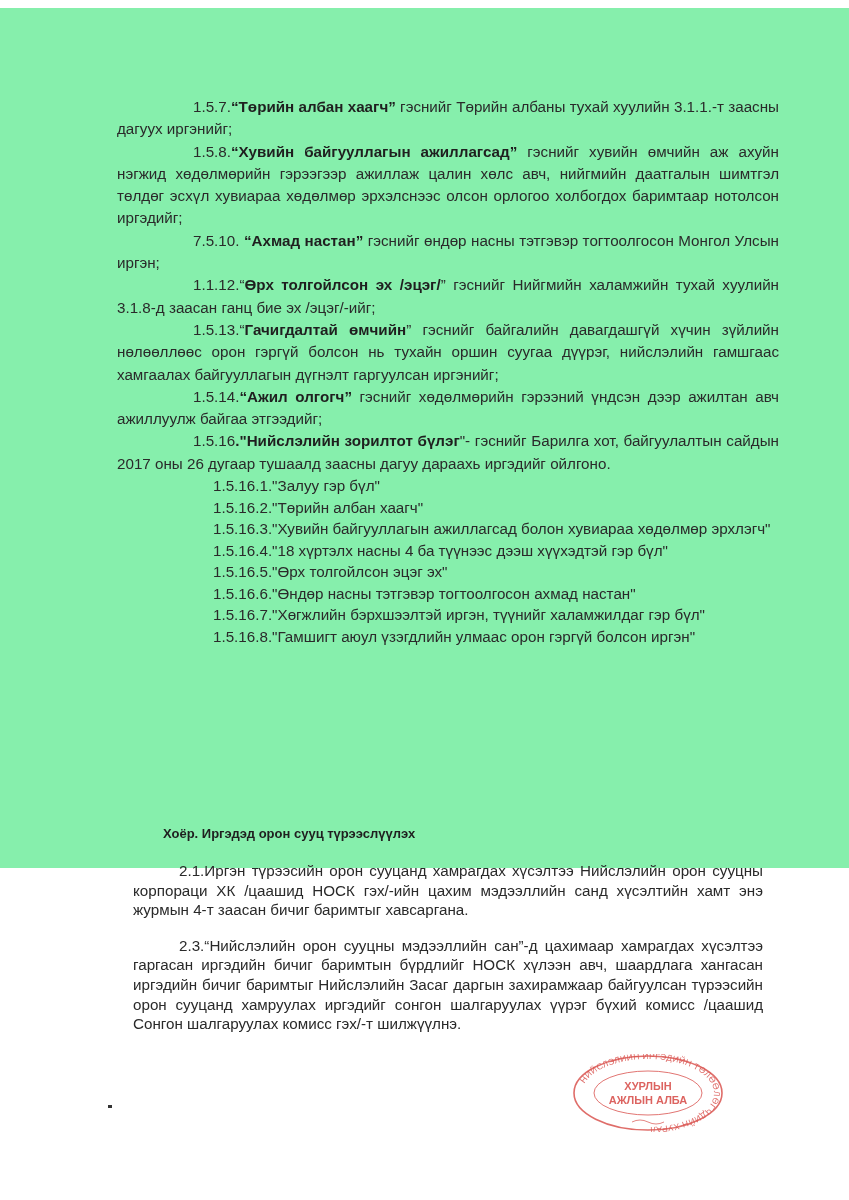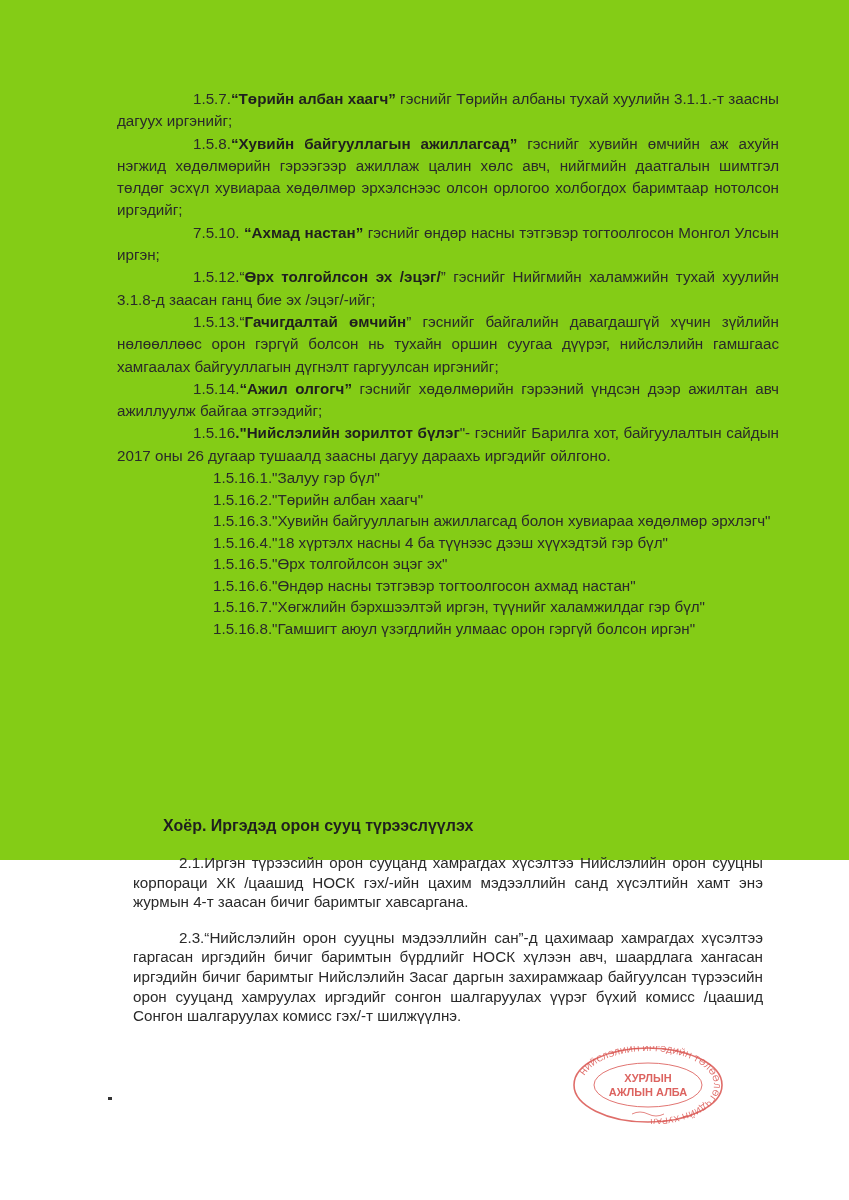--- a/index.html
+++ b/index.html
@@ -10,23 +10,23 @@
     body {
       width: 849px;
       height: 1200px;
       position: relative;
       overflow: hidden;
       font-family: "Liberation Sans", sans-serif;
       color: #2a2a2a;
     }
     .page {
       position: absolute;
-      left: 0; top: 0;
+      left: 0; top: 8px;
       width: 849px; height: 860px;
-      background: #84cc16;
+      background: #86efac;
     }
     .block1 {
       position: absolute;
       left: 117px;
       top: 88px;
       width: 662px;
       font-size: 15.2px;
       line-height: 22.3px;
     }
     .para {
@@ -85,39 +85,39 @@
   </style>
 </head>
 <body>
 
 <div class="page">
 
   <div class="block1">
     <p class="para"><span>1.5.7.</span><b>“Төрийн албан хаагч”</b><span> гэснийг Төрийн албаны тухай хуулийн 3.1.1.-т заасны дагуух иргэнийг;</span></p>
     <p class="para"><span>1.5.8.</span><b>“Хувийн байгууллагын ажиллагсад”</b><span> гэснийг хувийн өмчийн аж ахуйн нэгжид хөдөлмөрийн гэрээгээр ажиллаж цалин хөлс авч, нийгмийн даатгалын шимтгэл төлдөг эсхүл хувиараа хөдөлмөр эрхэлснээс олсон орлогоо холбогдох баримтаар нотолсон иргэдийг;</span></p>
     <p class="para"><span>7.5.10. </span><b>“Ахмад настан”</b><span> гэснийг өндөр насны тэтгэвэр тогтоолгосон Монгол Улсын иргэн;</span></p>
-    <p class="para"><span>1.5.12.“</span><b>Өрх толгойлсон эх /эцэг/</b><span>” гэснийг Нийгмийн халамжийн тухай хуулийн 3.1.8-д заасан ганц бие эх /эцэг/-ийг;</span></p>
+    <p class="para"><span>1.1.12.“</span><b>Өрх толгойлсон эх /эцэг/</b><span>” гэснийг Нийгмийн халамжийн тухай хуулийн 3.1.8-д заасан ганц бие эх /эцэг/-ийг;</span></p>
     <p class="para"><span>1.5.13.“</span><b>Гачигдалтай өмчийн</b><span>” гэснийг байгалийн давагдашгүй хүчин зүйлийн нөлөөллөөс орон гэргүй болсон нь тухайн оршин суугаа дүүрэг, нийслэлийн гамшгаас хамгаалах  байгууллагын дүгнэлт гаргуулсан иргэнийг;</span></p>
     <p class="para"><span>1.5.14.</span><b>“Ажил олгогч”</b><span> гэснийг хөдөлмөрийн гэрээний үндсэн дээр ажилтан авч ажиллуулж байгаа этгээдийг;</span></p>
     <p class="para"><span>1.5.16</span><b>."Нийслэлийн зорилтот бүлэг</b><span>"- гэснийг Барилга хот, байгуулалтын сайдын  2017 оны 26 дугаар тушаалд заасны дагуу дараахь иргэдийг ойлгоно.</span></p>
 
     <ul class="sublist">
       <li>1.5.16.1."Залуу гэр бүл"</li>
       <li>1.5.16.2."Төрийн албан хаагч"</li>
       <li>1.5.16.3."Хувийн байгууллагын ажиллагсад болон хувиараа хөдөлмөр эрхлэгч"</li>
       <li>1.5.16.4."18 хүртэлх насны 4 ба түүнээс дээш хүүхэдтэй гэр бүл"</li>
       <li>1.5.16.5."Өрх толгойлсон эцэг эх"</li>
       <li>1.5.16.6."Өндөр насны тэтгэвэр тогтоолгосон ахмад настан"</li>
       <li>1.5.16.7."Хөгжлийн бэрхшээлтэй иргэн, түүнийг халамжилдаг гэр бүл"</li>
       <li>1.5.16.8."Гамшигт аюул үзэгдлийн улмаас орон гэргүй болсон иргэн"</li>
     </ul>
   </div>
 
   <div class="section2">
-    <h2 class="section-title" style="font-size:16px;">Хоёр. Иргэдэд орон сууц түрээслүүлэх</h2>
+    <h2 class="section-title" style="font-size:13px;">Хоёр. Иргэдэд орон сууц түрээслүүлэх</h2>
     <div class="paras">
       <p class="para2">2.1.Иргэн түрээсийн орон сууцанд хамрагдах хүсэлтээ Нийслэлийн орон сууцны корпораци ХК /цаашид НОСК гэх/-ийн цахим мэдээллийн санд хүсэлтийн хамт энэ журмын 4-т заасан бичиг баримтыг хавсаргана.</p>
       <p class="para2">2.3.“Нийслэлийн орон сууцны мэдээллийн сан”-д цахимаар хамрагдах хүсэлтээ гаргасан иргэдийн бичиг баримтын бүрдлийг НОСК хүлээн авч, шаардлага хангасан иргэдийн бичиг баримтыг Нийслэлийн Засаг даргын захирамжаар байгуулсан түрээсийн орон сууцанд хамруулах иргэдийг сонгон шалгаруулах үүрэг бүхий комисс /цаашид Сонгон шалгаруулах комисс гэх/-т шилжүүлнэ.</p>
     </div>
   </div>
 
   <div class="stamp">
     <svg width="152" height="78" viewBox="0 0 152 78">
       <defs>
         <path id="ringPath" d="M 10,39 A 66,34 0 1,1 142,39 A 66,34 0 1,1 10,39"></path>

